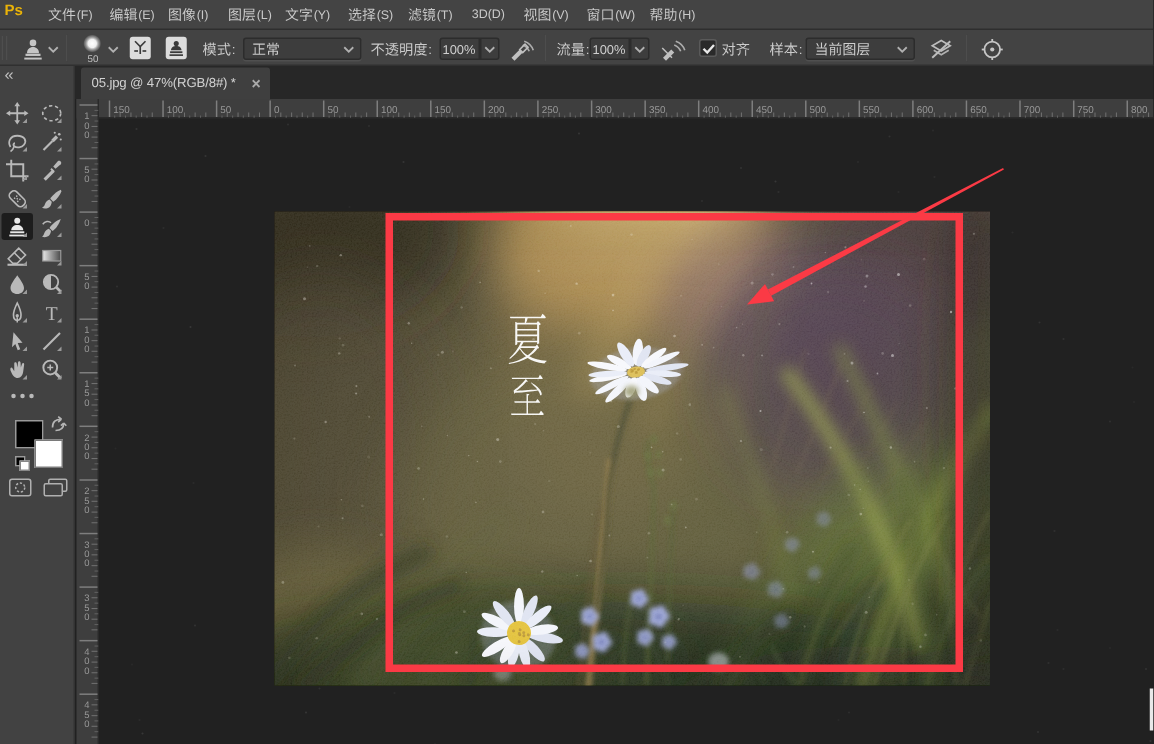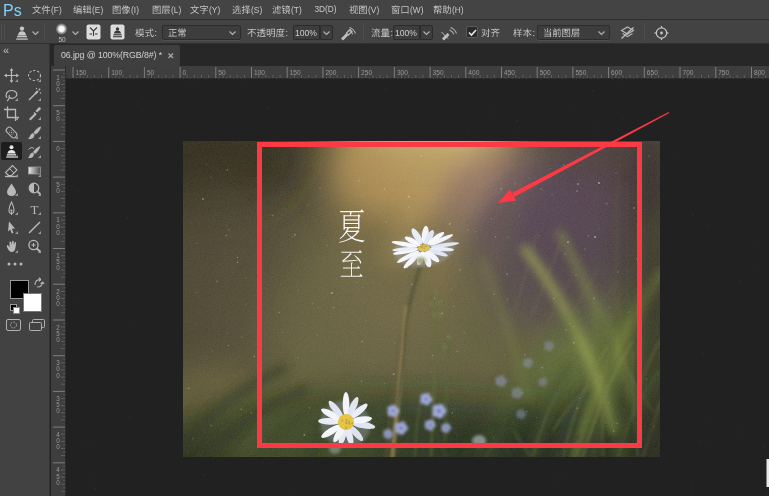--- a/index.html
+++ b/index.html
@@ -40,21 +40,21 @@
       <path id="gu9f50" d="M66 54V96H73V54ZM27 54V65C27 74 25 84 12 90C14 92 17 94 18 96C32 88 34 76 34 66V54ZM67 21C63 27 57 32 50 36C43 32 36 27 32 21ZM44 6C46 8 48 12 49 14H6V21H24C29 28 35 35 43 40C32 45 19 48 4 50C6 51 8 55 8 56C24 54 38 50 50 44C62 50 76 54 92 55C93 53 95 50 96 48C82 47 68 44 58 40C65 35 71 29 76 21H94V14H57C56 11 53 7 51 4Z"></path>
       <path id="gu6837" d="M44 7C48 12 51 19 52 23L60 20C58 16 54 9 51 4ZM82 4C80 10 76 18 73 23H40V30H62V44H43V51H62V65H36V72H62V96H70V72H95V65H70V51H90V44H70V30H93V23H81C84 18 87 12 90 6ZM18 4V23H6V30H18C15 44 9 60 3 68C4 70 6 73 7 76C11 70 15 60 18 50V96H26V44C28 49 31 55 33 58L37 52C36 50 28 38 26 35V30H36V23H26V4Z"></path>
       <path id="gu672c" d="M46 4V25H6V33H37C29 50 17 66 4 74C6 76 8 78 9 80C24 70 37 52 44 33H46V70H23V77H46V96H54V77H77V70H54V33H55C63 52 76 70 91 80C92 78 95 75 96 73C83 65 70 50 63 33H94V25H54V4Z"></path>
       <path id="gu5f53" d="M12 11C17 18 23 28 25 34L32 31C30 25 24 15 19 8ZM80 8C77 15 72 26 67 32L74 35C78 29 84 19 88 10ZM12 84V92H79V96H87V39H54V4H46V39H14V47H79V61H17V69H79V84Z"></path>
       <path id="gu524d" d="M60 37V78H67V37ZM81 34V87C81 88 80 88 79 88C77 89 72 89 65 88C66 90 68 94 68 96C76 96 81 96 84 94C87 93 88 91 88 87V34ZM72 4C70 8 66 15 63 20H33L38 18C36 14 32 8 28 4L21 6C24 10 28 16 30 20H5V27H95V20H71C74 16 78 11 80 6ZM41 58V68H19V58ZM41 52H19V42H41ZM12 36V96H19V74H41V87C41 89 40 89 39 89C38 89 33 89 28 89C29 91 30 94 31 96C37 96 42 96 45 94C47 93 48 91 48 87V36Z"></path>
       <path id="bu590f" d="M86 6 82 11H7L8 14H44L43 22H25L20 20V62H21C23 62 25 60 25 60V57H34C27 68 17 78 6 85L7 87C16 82 24 76 31 69C35 74 40 79 46 82C34 88 20 92 4 94L5 96C22 94 37 90 50 85C60 90 73 93 91 95C92 93 94 92 96 91L96 90C78 89 65 87 54 82C62 78 69 74 74 68C76 68 78 67 78 67L73 61L69 64H34C36 62 38 60 40 57H73V60H74C75 60 77 59 78 59V26C80 26 81 25 82 24L75 19L72 22H46C48 20 49 17 50 14H91C93 14 94 13 94 12C91 9 86 6 86 6ZM50 80C43 77 37 73 32 67H68C63 72 57 77 50 80ZM73 25V33H25V25ZM25 54V46H73V54ZM25 43V36H73V43Z"></path>
       <path id="bu81f3" d="M85 6 81 12H7L8 15H91C92 15 93 14 93 13C90 10 85 6 85 6ZM61 22 60 23C65 27 72 32 78 37C54 38 32 39 19 40C30 34 42 26 48 20C50 21 52 20 52 20L46 15C39 22 25 33 14 38C14 39 12 39 12 39L14 46C15 46 16 45 17 44C42 43 64 41 80 39C83 42 85 46 86 49C94 52 94 36 61 22ZM78 57 74 62H52V50C54 49 56 48 56 47L48 46V62H14L15 65H48V88H5L6 91H93C95 91 96 90 96 89C93 86 88 82 88 82L83 88H52V65H84C85 65 86 65 86 64C83 61 78 57 78 57Z"></path>
     </defs>
   </svg>
 <div class="abs" style="left:0;top:0;width:769px;height:20px;background:#444444;border-bottom:1px solid #2e2e2e"></div>
-<div class="abs" style="left:3px;top:2px;font-size:16px;font-weight:normal;color:#7dd3fc;letter-spacing:0px">Ps</div>
+<div class="abs" style="left:3px;top:2px;font-size:10px;font-weight:bold;color:#eab308;letter-spacing:0px">Ps</div>
 <svg class="run" style="left:32px;top:5.2px" width="36" height="13" fill="#c9c9c9" font-family="Liberation Sans, sans-serif">
     <use href="#gu6587" transform="translate(0.0,0) scale(0.0930)"></use>
     <use href="#gu4ef6" transform="translate(9.3,0) scale(0.0930)"></use>
     <text x="19.1" y="7.6" font-size="8.3px">(F)</text>
   </svg>
 <svg class="run" style="left:73px;top:5.2px" width="36" height="13" fill="#c9c9c9" font-family="Liberation Sans, sans-serif">
     <use href="#gu7f16" transform="translate(0.0,0) scale(0.0930)"></use>
     <use href="#gu8f91" transform="translate(9.3,0) scale(0.0930)"></use>
     <text x="19.1" y="7.6" font-size="8.3px">(E)</text>
   </svg>
@@ -239,21 +239,21 @@
 <circle cx="8.5" cy="8" r="5.2"></circle>
       <circle cx="8.5" cy="8" r="1.4" fill="#c6c6c6" stroke="none"></circle>
 <path d="M8.5 1 V3"></path>
       <path d="M8.5 13 V15"></path>
       <path d="M1.5 8 H3.5"></path>
       <path d="M13.5 8 H15.5"></path>
     </g>
   </svg>
 <div class="abs" style="left:50px;top:44px;width:719px;height:22px;background:#272727"></div>
 <div class="abs" style="left:54px;top:45px;width:126px;height:21px;background:#3f3f3f;border-radius:2px 2px 0 0"></div>
-<div class="abs" style="left:61px;top:50px;font-size:8.8px;color:#d2d2d2;letter-spacing:-0.1px">06.jpg @ 100%(RGB/8#) *</div>
+<div class="abs" style="left:61px;top:50px;font-size:8.8px;color:#d2d2d2;letter-spacing:-0.1px">05.jpg @ 47%(RGB/8#) *</div>
 <svg class="abs" style="left:167px;top:52px" width="8" height="8">
     <path d="M1.5 1.5 L6 6 M6 1.5 L1.5 6" stroke="#aaa" stroke-width="1.2"></path>
   </svg>
 <div class="abs" style="left:0;top:44px;width:50px;height:452px;background:#424242;border-right:1px solid #333"></div>
 <div class="abs" style="left:3px;top:44px;font-size:11px;color:#c0c0c0;letter-spacing:-1px">«</div>
 <svg class="abs" style="left:4px;top:68px" width="15" height="15" viewBox="0 0 15 15">
     <path d="M7.5 1.5 V13.5 M1.5 7.5 H13.5" stroke="#b9b9b9" stroke-width="1.2" fill="none"></path>
     <path d="M7.5 0 L5.6 2.8 L9.4 2.8 Z" fill="#b9b9b9"></path>
     <path d="M7.5 15 L5.6 12.2 L9.4 12.2 Z" fill="#b9b9b9"></path>
     <path d="M0 7.5 L2.8 5.6 L2.8 9.4 Z" fill="#b9b9b9"></path>

